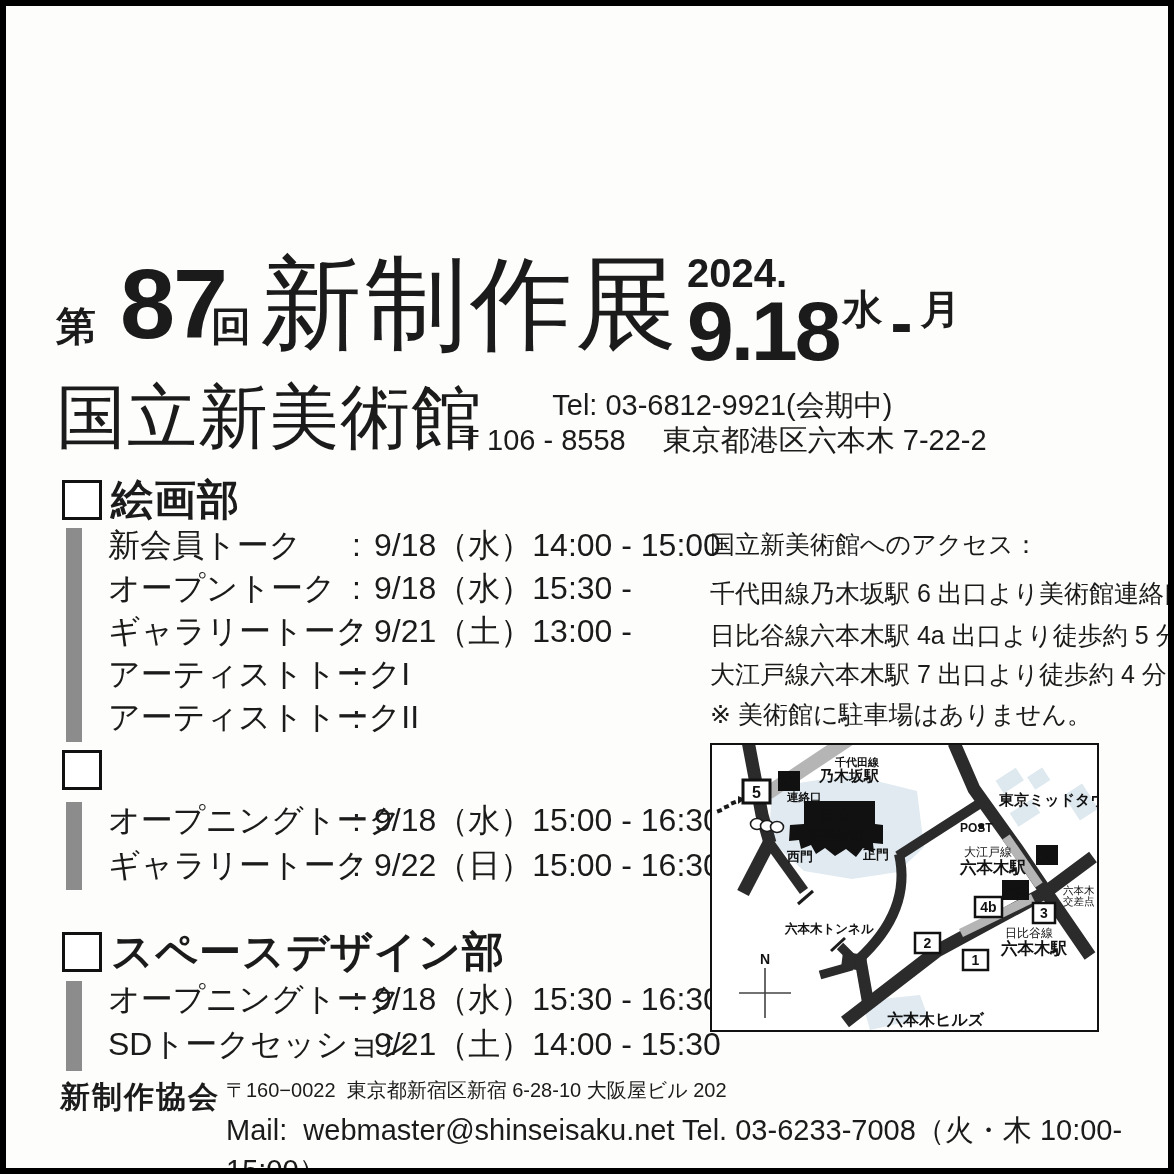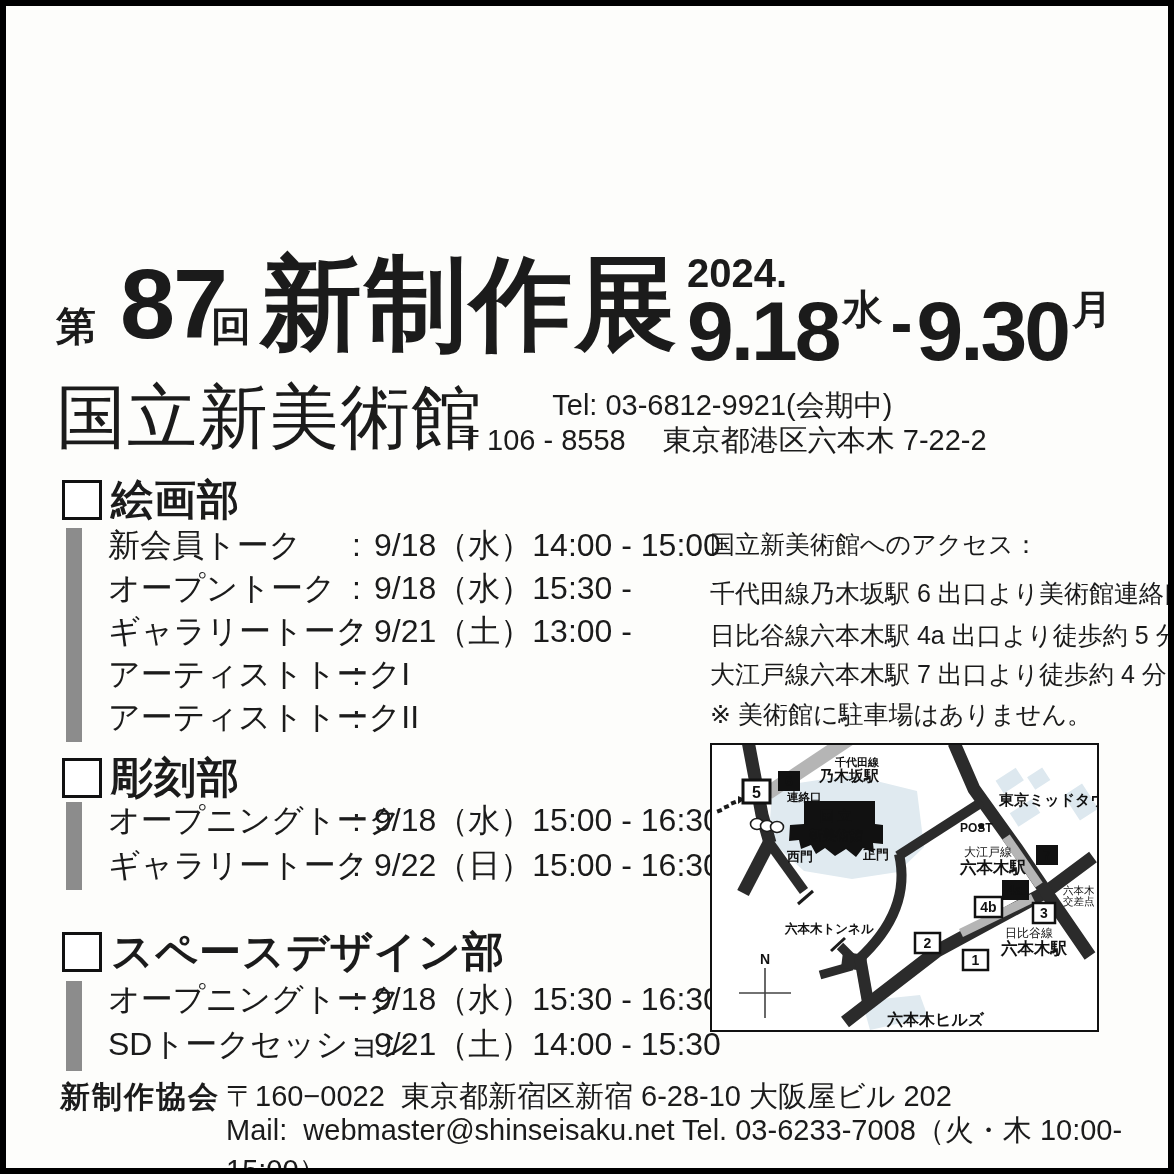--- a/index.html
+++ b/index.html
@@ -7,21 +7,21 @@
     width:1174px;height:1174px;position:relative;overflow:hidden;
     background:#fdfdfb;color:#1b1b1b;
     font-family:"Liberation Sans","DejaVu Sans",sans-serif;
   }
   .frame{position:absolute;inset:0;border:6px solid #000;pointer-events:none;z-index:50;}
   .abs{position:absolute;}
   
   .t-dai{left:56px;top:299px;font-size:40px;font-weight:600;}
   .t-87{left:92px;top:250px;font-size:99px;font-weight:bold;letter-spacing:-2px;line-height:1.1;margin-left:28px;}
   .t-kai{left:211px;top:299px;font-size:40px;font-weight:600;}
-  .t-name{left:260px;top:243px;font-size:102px;font-weight:700;letter-spacing:3px;line-height:1.2;}
+  .t-name{left:260px;top:243px;font-size:102px;font-weight:400;letter-spacing:3px;line-height:1.2;}
   .t-dates{left:687px;top:253px;}
   .t-year{font-size:40px;font-weight:bold;line-height:1.0;display:block;}
   .t-daterow{display:flex;align-items:flex-start;margin-top:-4px;}
   .t-big{font-size:84px;font-weight:bold;letter-spacing:-3px;line-height:1.0;}
   .t-dow{font-size:40px;font-weight:600;line-height:1.0;margin:0 2px 4px 4px;}
   .t-minus{font-size:66px;font-weight:bold;line-height:1.0;margin:0 4px 22px 6px;}
   
   .v-name{left:56px;top:379px;font-size:70px;font-weight:500;letter-spacing:1px;line-height:1.1;}
   .v-info{left:458px;top:388px;font-size:29px;line-height:35px;text-align:center;}
   .keep-space{white-space:pre-wrap;}
@@ -34,21 +34,21 @@
   .evt{display:flex;align-items:flex-start;font-size:32px;height:43px;line-height:43px;}
   .evt .lbl{display:inline-block;width:244px;white-space:nowrap;}
   .evt .sep{display:inline-block;width:22px;text-align:left;}
   .evt .sch{white-space:nowrap;letter-spacing:0px;}
   .rows-inner{position:absolute;left:42px;top:0;}
   
   .access{left:710px;top:528px;width:450px;font-size:25px;}
   .access div{position:absolute;white-space:nowrap;}
   
   .f-org{left:60px;top:1077px;font-size:30px;font-weight:bold;letter-spacing:2px;}
-  .f-addr{left:226px;top:1077px;font-size:29px;text-align:right;}
+  .f-addr{left:226px;top:1077px;font-size:20px;text-align:right;}
   .f-contact{left:226px;top:1111px;font-size:29px;}
   
   .map{left:710px;top:743px;width:389px;height:289px;border:2px solid #111;background:#fff;box-sizing:border-box;}
   .map svg{display:block;}
   .map text{font-family:"Liberation Sans","DejaVu Sans",sans-serif;fill:#111;}
 </style>
 </head>
 <body>
 
 <div class="frame"></div>
@@ -57,21 +57,20 @@
 <span class="abs t-87">87</span>
 <span class="abs t-kai">回</span>
 <span class="abs t-name">新制作展</span>
 
 <div class="abs t-dates">
   <span class="t-year">2024.</span>
   <div class="t-daterow">
     <span class="t-big">9.18</span>
     <span class="t-dow">水</span>
     <span class="t-minus">-</span>
-    <span class="t-big">9.30</span>
     <span class="t-dow">月</span>
   </div>
 </div>
 
 <span class="abs v-name">国立新美術館</span>
 <div class="abs v-info">
   <div>Tel: 03-6812-9921(会期中)</div>
   <div class="keep-space">〒106 - 8558　 東京都港区六本木 7-22-2</div>
 </div>
 
@@ -111,21 +110,20 @@
 <div class="abs access">
   <div style="top:0;">国立新美術館へのアクセス：</div>
   <div style="top:49px;">千代田線乃木坂駅 6 出口より美術館連絡口に直結</div>
   <div style="top:91px;">日比谷線六本木駅 4a 出口より徒歩約 5 分</div>
   <div style="top:130px;">大江戸線六本木駅 7 出口より徒歩約 4 分</div>
   <div style="top:170px;">※ 美術館に駐車場はありません。</div>
 </div>
 
 <div class="abs sec-head" style="left:62px;top:750px;">
   <span class="sq"></span>
-  <span class="sec-title">彫刻部</span>
 </div>
 <div class="rows" style="left:66px;top:798px;">
   <div class="bar" style="height:88px;"></div>
   <div class="rows-inner">
     <div class="evt" style="height:45px;line-height:45px;">
       <span class="lbl">オープニングトーク</span>
       <span class="sep">:</span>
       <span class="sch">9/18（水）15:00 - 16:30</span>
     </div>
     <div class="evt" style="height:45px;line-height:45px;">

